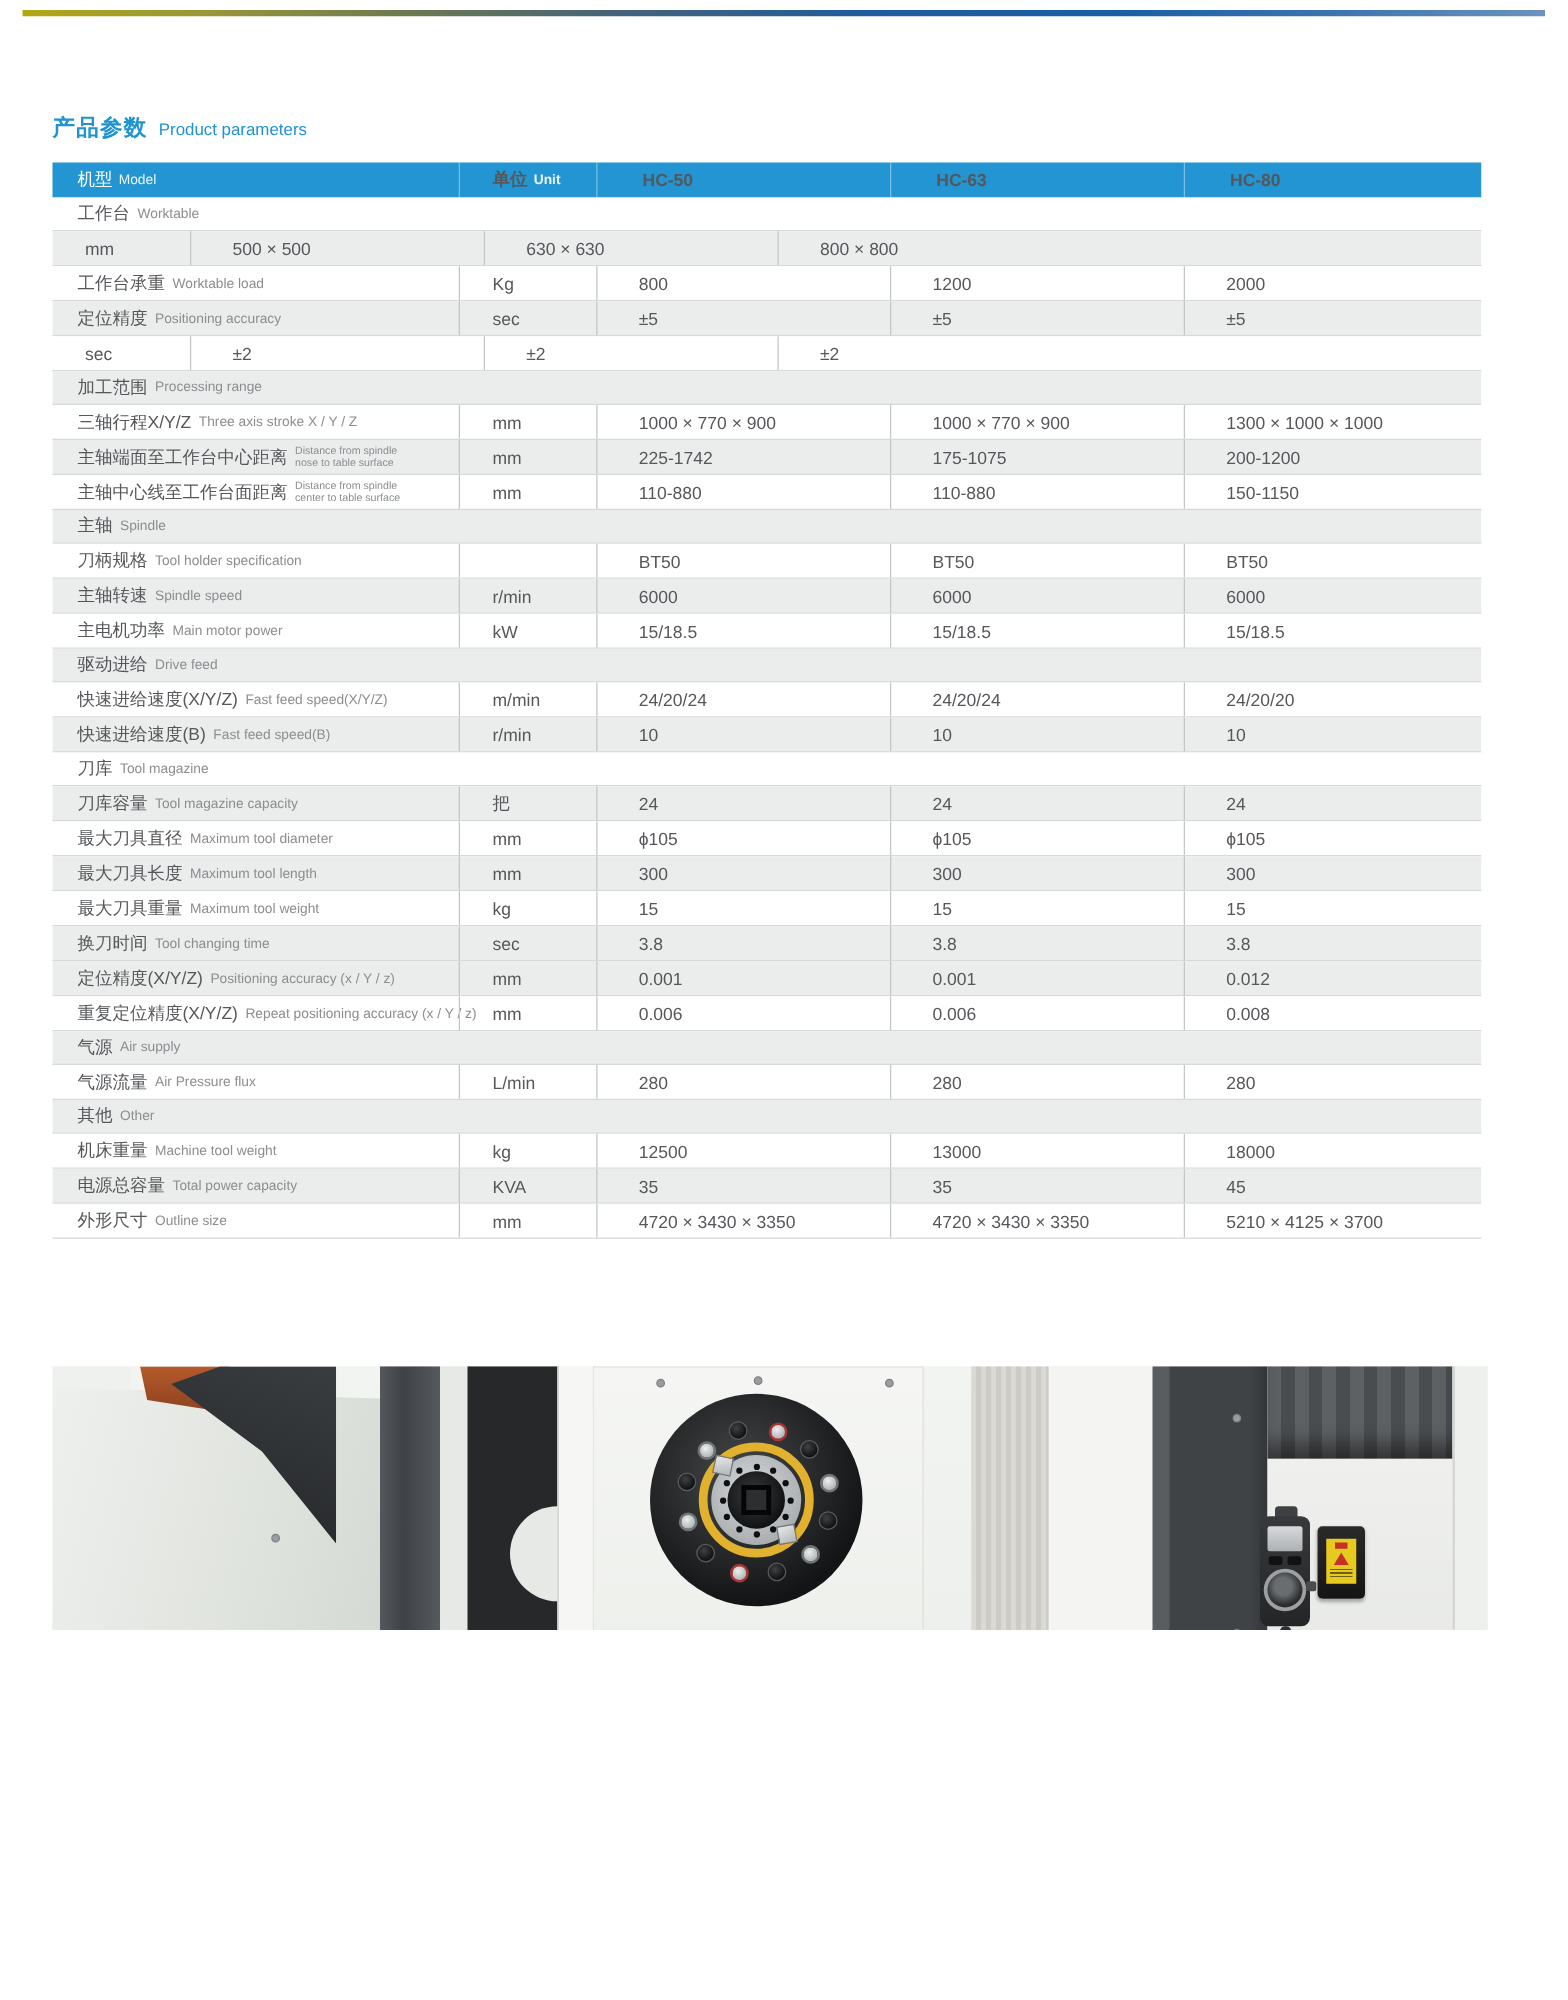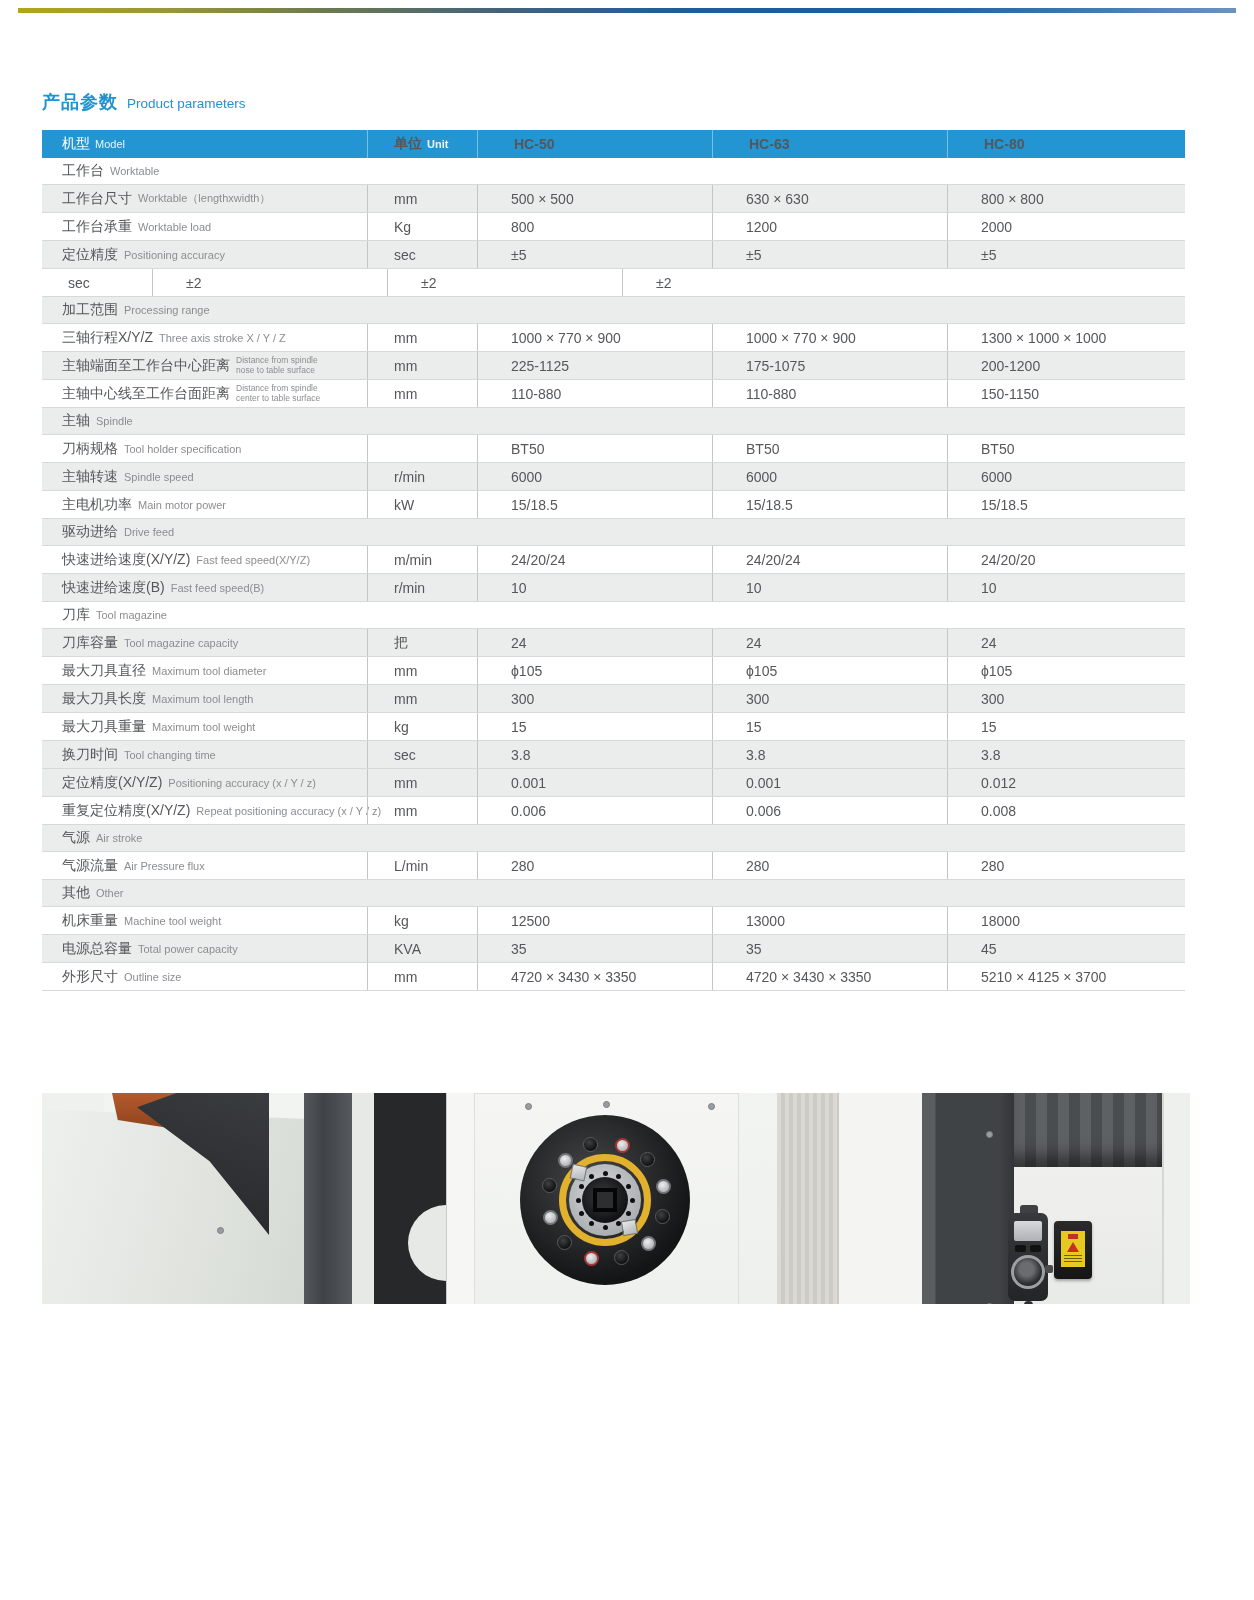--- a/index.html
+++ b/index.html
@@ -153,24 +153,20 @@
       <div class="cell c-val h-model">HC-50</div>
       <div class="cell c-val h-model">HC-63</div>
       <div class="cell c-val h-model">HC-80</div>
     </div>
     <div id="rows">
         <div class="trow sec">
           <div class="zh">工作台</div>
           <div class="en">Worktable</div>
         </div>
         <div class="trow alt drow">
-          <div class="cell c-label">
-            <div class="zh">工作台尺寸</div>
-            <div class="en">Worktable（lengthxwidth）</div>
-          </div>
           <div class="cell c-unit">mm</div>
           <div class="cell c-val">500 × 500</div>
           <div class="cell c-val">630 × 630</div>
           <div class="cell c-val">800 × 800</div>
         </div>
         <div class="trow drow">
           <div class="cell c-label">
             <div class="zh">工作台承重</div>
             <div class="en">Worktable load</div>
           </div>
@@ -211,21 +207,21 @@
         </div>
         <div class="trow alt drow">
           <div class="cell c-label">
             <div class="zh">主轴端面至工作台中心距离</div>
             <div class="en-stack">
               <span>Distance from spindle</span>
               <span>nose to table surface</span>
             </div>
           </div>
           <div class="cell c-unit">mm</div>
-          <div class="cell c-val">225-1125</div>
+          <div class="cell c-val">225-1742</div>
           <div class="cell c-val">175-1075</div>
           <div class="cell c-val">200-1200</div>
         </div>
         <div class="trow drow">
           <div class="cell c-label">
             <div class="zh">主轴中心线至工作台面距离</div>
             <div class="en-stack">
               <span>Distance from spindle</span>
               <span>center to table surface</span>
             </div>
@@ -362,21 +358,21 @@
             <div class="zh">重复定位精度(X/Y/Z)</div>
             <div class="en">Repeat positioning accuracy (x / Y / z)</div>
           </div>
           <div class="cell c-unit">mm</div>
           <div class="cell c-val">0.006</div>
           <div class="cell c-val">0.006</div>
           <div class="cell c-val">0.008</div>
         </div>
         <div class="trow alt sec">
           <div class="zh">气源</div>
-          <div class="en">Air stroke</div>
+          <div class="en">Air supply</div>
         </div>
         <div class="trow drow">
           <div class="cell c-label">
             <div class="zh">气源流量</div>
             <div class="en">Air Pressure flux</div>
           </div>
           <div class="cell c-unit">L/min</div>
           <div class="cell c-val">280</div>
           <div class="cell c-val">280</div>
           <div class="cell c-val">280</div>

